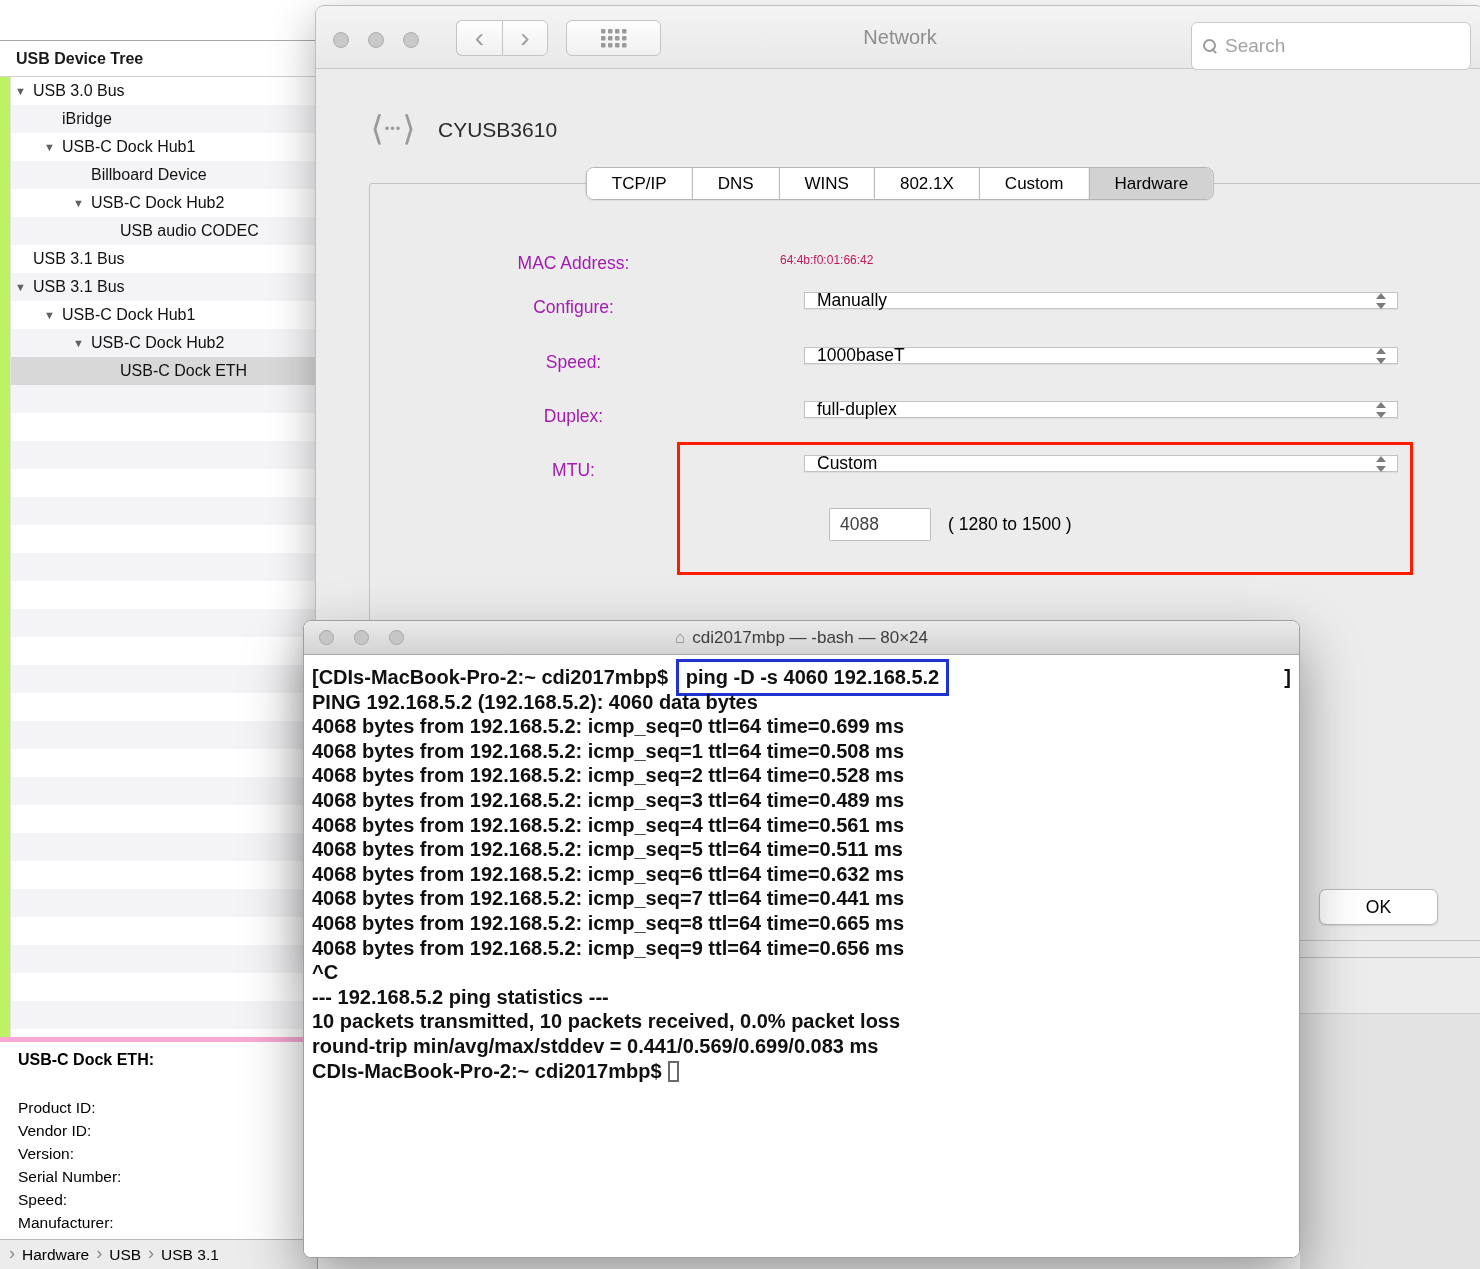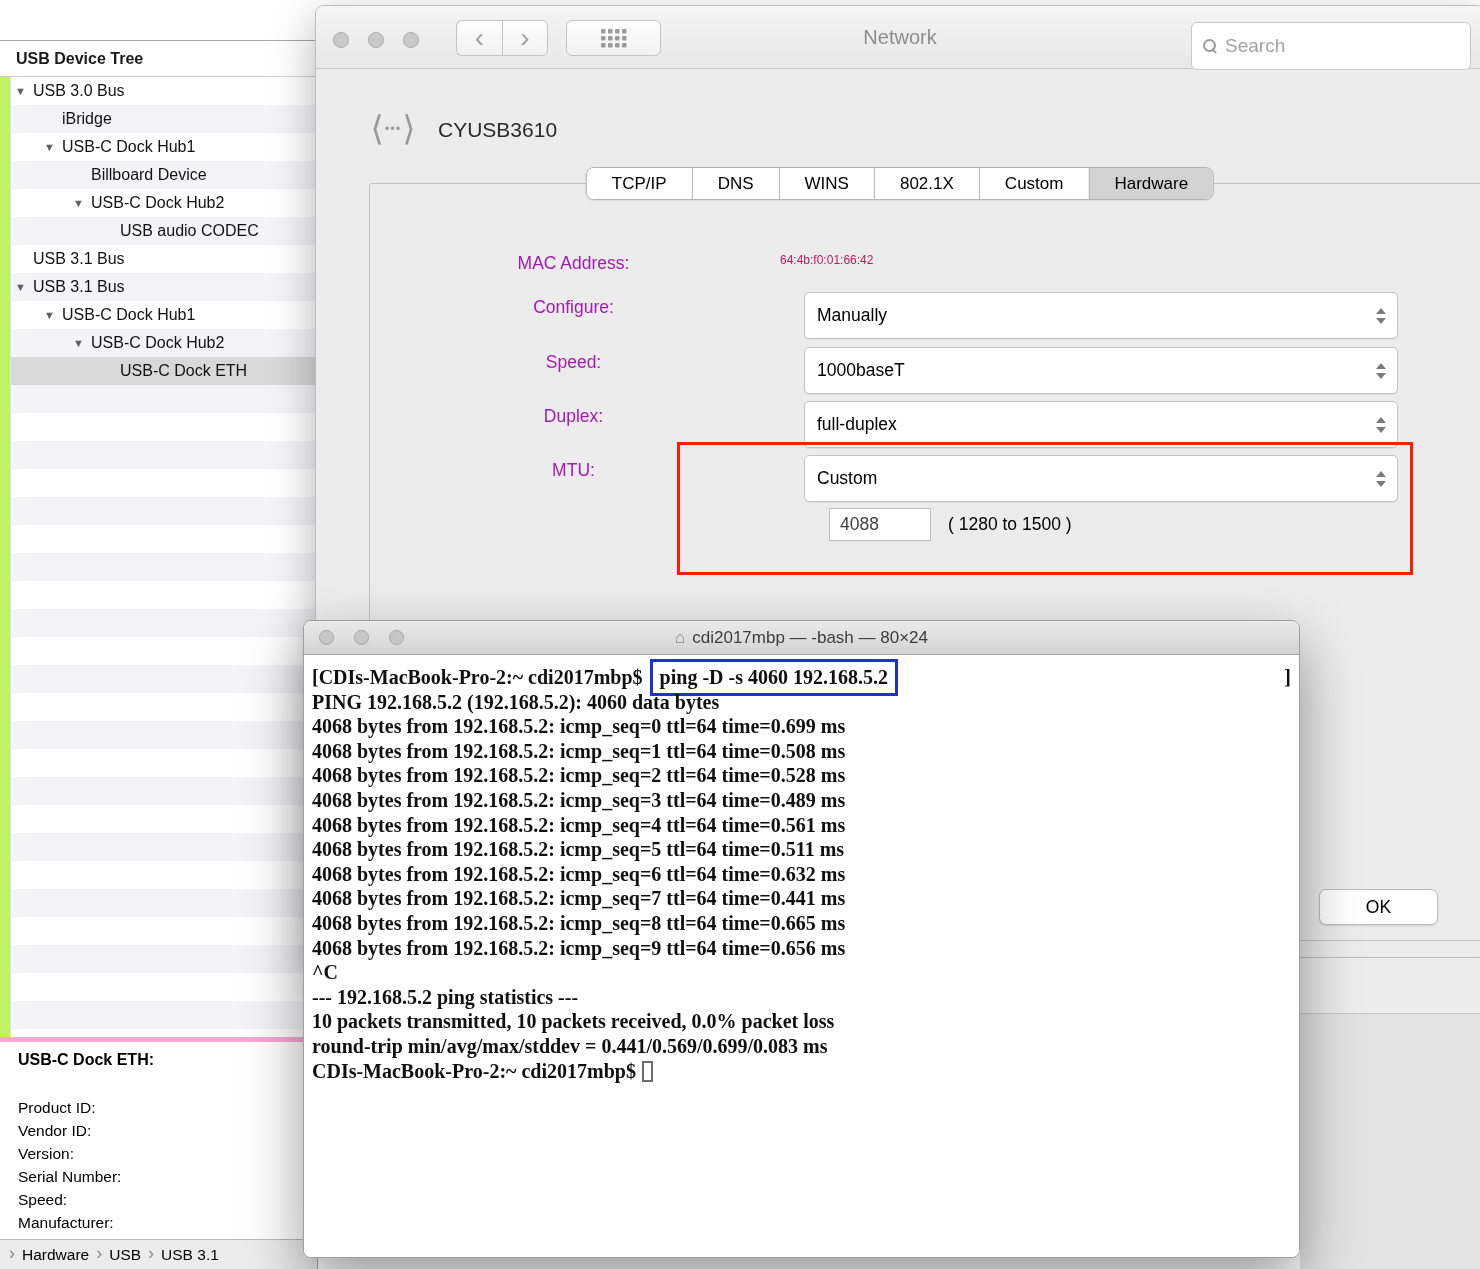--- a/index.html
+++ b/index.html
@@ -74,22 +74,22 @@
   #segments { position:absolute; top:161px; left:50%; transform:translateX(-50%); display:flex; height:33px;
               border:1px solid #b3b3b3; border-radius:8px; overflow:hidden; background:#fff; z-index:2;
               box-shadow:0 1px 1px rgba(0,0,0,0.06); }
   .seg { padding:0 25px; font-size:17px; line-height:32px; color:#000; background:#fff;
          border-left:1px solid #b3b3b3; white-space:nowrap; }
   .seg:first-child { border-left:none; }
   .seg.active { background:#d2d2d2; }
 
   .flabel { position:absolute; left:40px; width:435px; text-align:center; font-size:17.5px; color:#a21caf; height:22px; }
   .fvalue { position:absolute; left:464px; font-size:12px; color:#be185d; }
-  .popup { position:absolute; left:488px; width:594px; height:47px; background:#fff; border:1px solid #c3c3c3;
-           border-radius:5px; font-size:17.5px; display:flex; align-items:center; padding-left:12px;
+  .popup { position:absolute; left:488px; width:594px; height:17px; background:#fff; border:1px solid #c3c3c3;
+           border-radius:0; font-size:17.5px; display:flex; align-items:center; padding-left:12px;
            box-shadow:0 1px 1px rgba(0,0,0,0.05);text-align:right; }
   .popup .chev { position:absolute; right:6px; top:0; bottom:0; width:20px; display:flex; flex-direction:column;
                  justify-content:center; align-items:center; gap:4px; }
   .tri-up { width:0; height:0; border-left:5px solid transparent; border-right:5px solid transparent;
             border-bottom:6px solid #7c7c7c; }
   .tri-down { width:0; height:0; border-left:5px solid transparent; border-right:5px solid transparent;
               border-top:6px solid #7c7c7c; }
   #mtu-input { position:absolute; left:513px; top:502px; width:102px; height:33px; background:#fff;
                border:1px solid #bdbdbd; border-radius:1px; font-size:17.5px; padding-left:10px;
                font-family:"Liberation Sans",sans-serif; color:#404040; outline:none; }
@@ -104,21 +104,21 @@
   #term-win { position:absolute; left:303px; top:620px; width:997px; height:638px; background:#fff;
               border:1px solid #9f9f9f; border-radius:8px; overflow:hidden; z-index:4;
               box-shadow:0 25px 60px rgba(0,0,0,0.40); }
   #term-titlebar { position:absolute; top:0; left:0; right:0; height:34px;
                    background:linear-gradient(#eaeaea,#d3d3d3); border-bottom:1px solid #a9a9a9; }
   .tl2 { position:absolute; width:15px; height:15px; border-radius:50%; background:#c6c6c6; border:1px solid #a8a8a8; top:9px; }
   #term-title { position:absolute; top:0; left:0; right:0; height:34px; display:flex; align-items:center;
                 justify-content:center; gap:7px; font-size:17px; color:#3d3d3d; font-weight:500; }
   #term-home { font-size:17px; color:#8a8a8a; font-weight:400; }
   #term-content { position:absolute; top:34px; left:0; right:0; bottom:0; background:#fff;
-                  padding:10px 6px 0 8px; font-family:Liberation Serif, serif; font-size:20px;
+                  padding:10px 6px 0 8px; font-family:Liberation Sans, sans-serif; font-size:20px;
                   font-weight:600; line-height:24.6px; color:#101010; }
   .tline { white-space:pre; position:relative; }
   #cmd-box { display:inline-block; border:3px solid #1e32d2; padding:3px 7px; margin:-6px -2px -6px 2px;
              line-height:24.6px; }
   #line1-bracket { position:absolute; right:2px; top:0; }
   #term-cursor { display:inline-block; width:11px; height:21px; border:2px solid #6a6a6a;
                  vertical-align:-4px; margin-left:1px; }
 </style>
 </head>
 <body>

